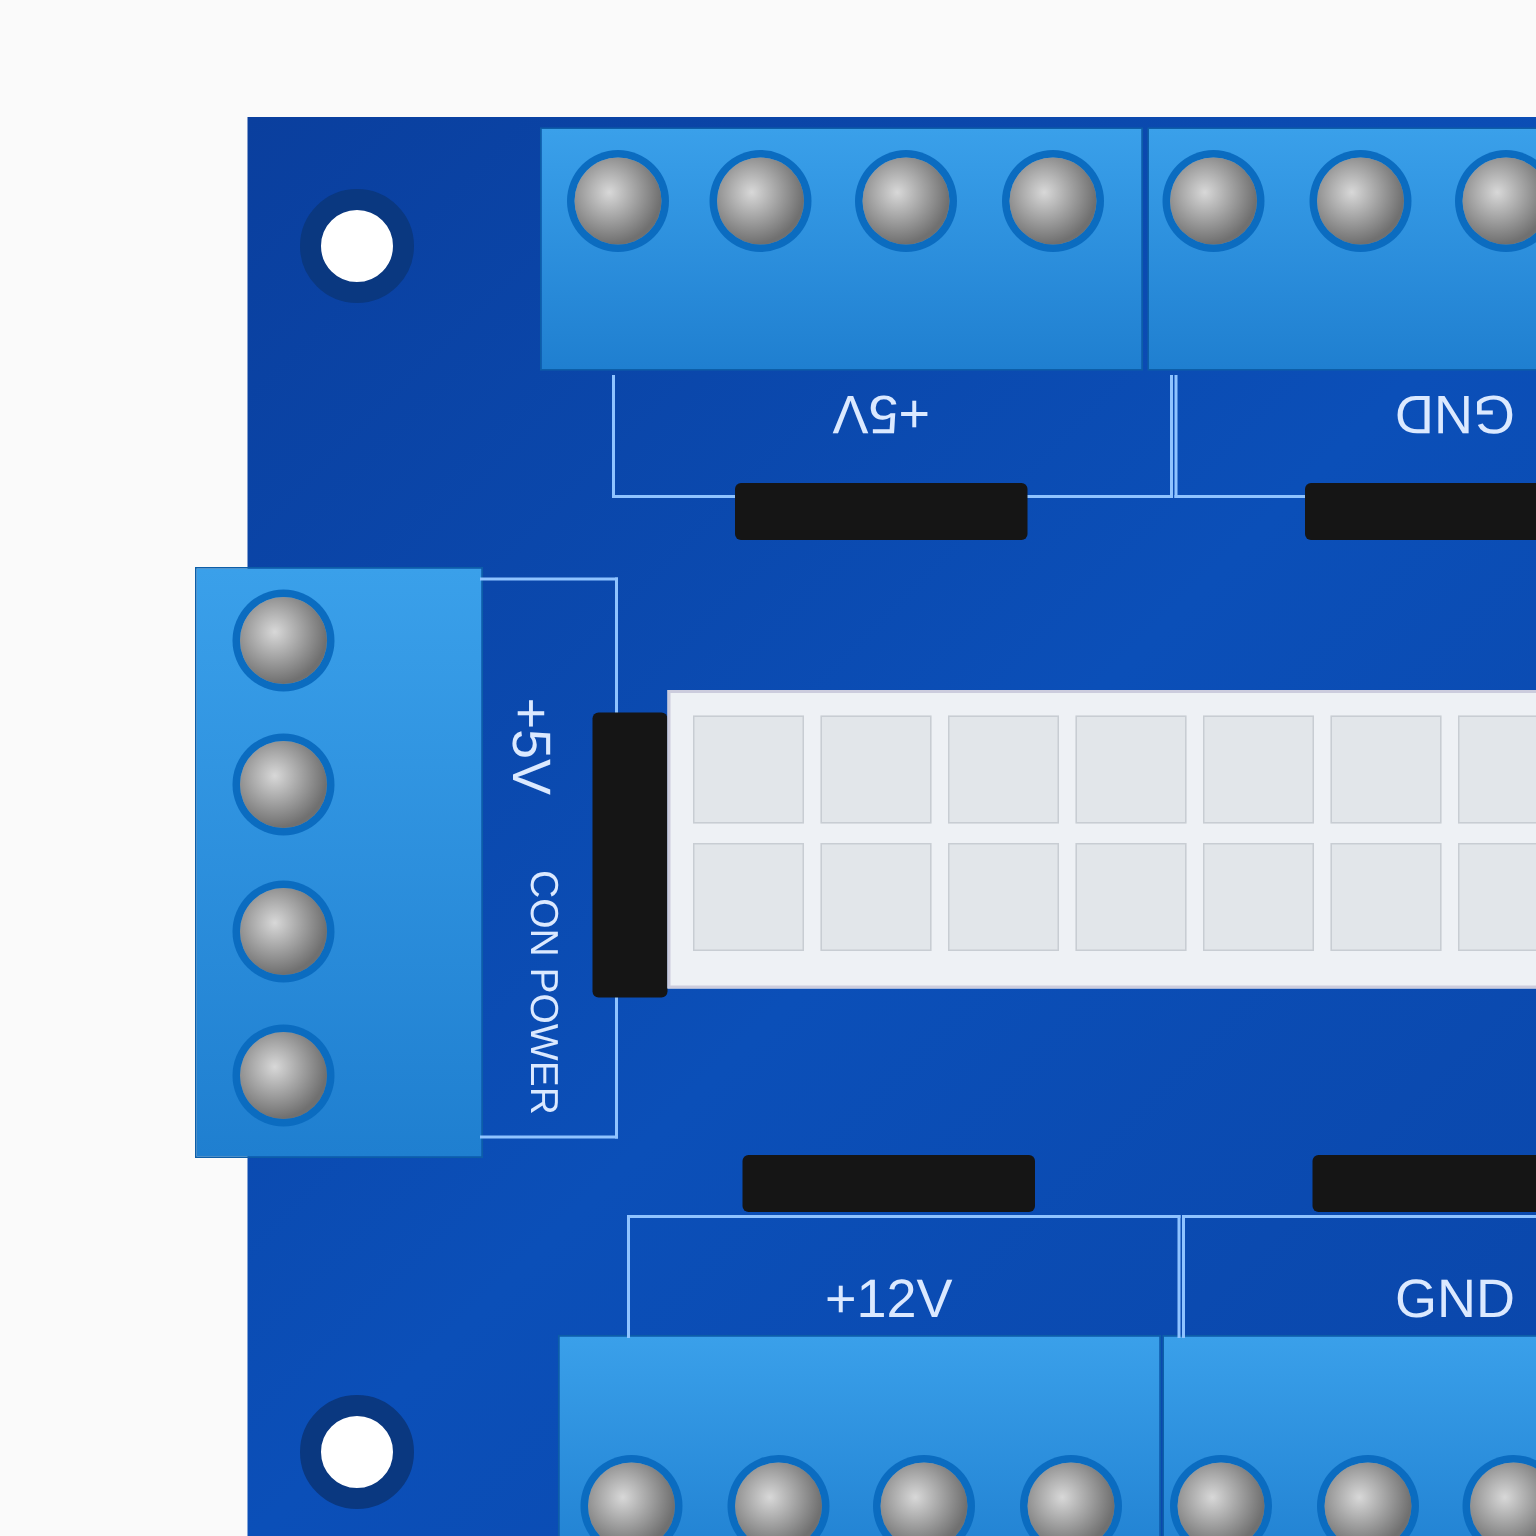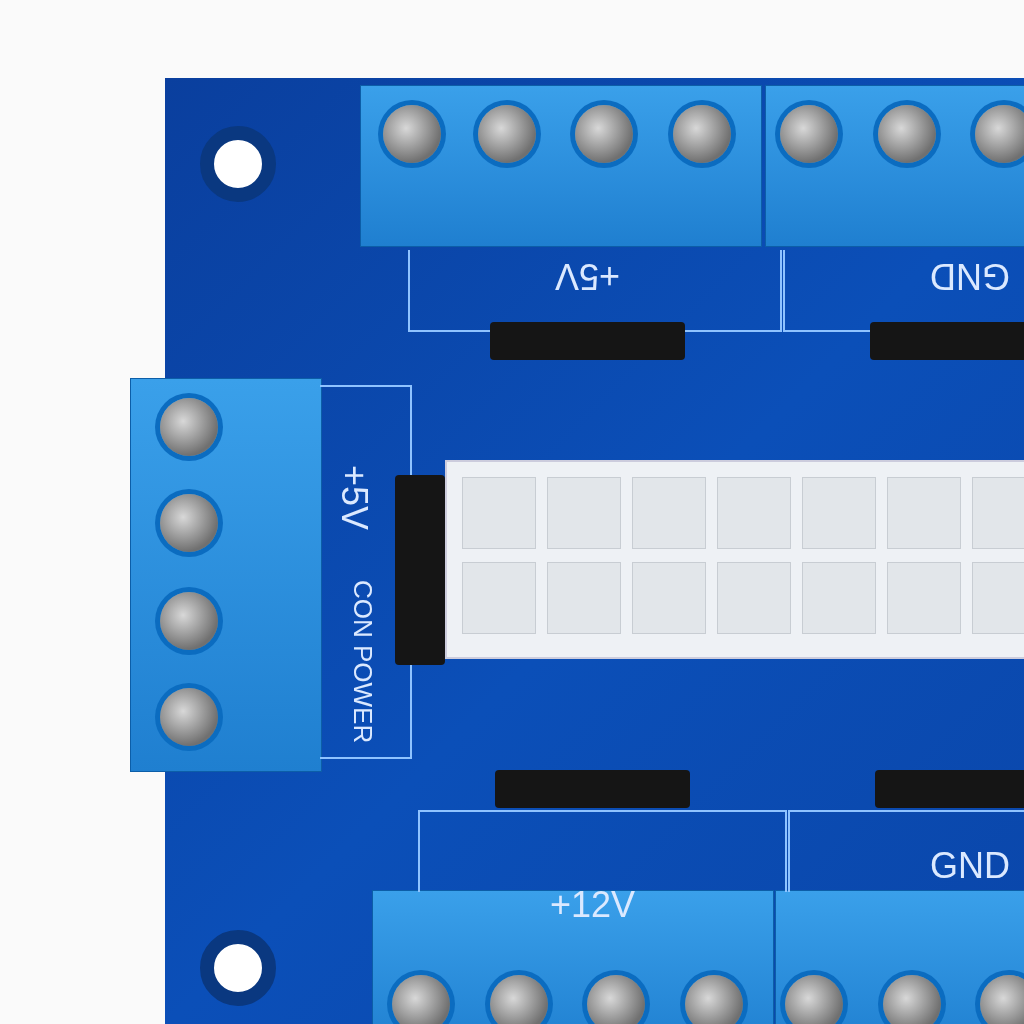--- a/index.html
+++ b/index.html
@@ -50,21 +50,21 @@
 <div class="trace" style="left:408px;top:250px;width:370px;height:80px;border-top:none"></div>
 <div class="trace" style="left:783px;top:250px;width:260px;height:80px;border-top:none;border-right:none"></div>
 <div class="trace" style="left:418px;top:810px;width:365px;height:80px;border-bottom:none"></div>
 <div class="trace" style="left:788px;top:810px;width:255px;height:80px;border-bottom:none;border-right:none"></div>
 <div class="trace" style="left:320px;top:385px;width:90px;height:370px;border-left:none"></div>
 
 <div class="label" style="left:555px;top:255px;transform:rotate(180deg)">+5V</div>
 <div class="label" style="left:930px;top:255px;transform:rotate(180deg)">GND</div>
 <div class="label" style="left:330px;top:465px;transform:rotate(90deg);transform-origin:left top;left:375px">+5V</div>
 <div class="label" style="left:378px;top:580px;transform:rotate(90deg);transform-origin:left top;font-size:26px;white-space:nowrap">CON POWER</div>
-<div class="label" style="left:550px;top:884px">+12V</div>
+<div class="label" style="left:550px;top:845px">+12V</div>
 <div class="label" style="left:930px;top:845px">GND</div>
 
 <div class="header" style="left:490px;top:322px;width:195px"></div>
 <div class="header" style="left:870px;top:322px;width:160px"></div>
 <div class="header" style="left:495px;top:770px;width:195px"></div>
 <div class="header" style="left:875px;top:770px;width:160px"></div>
 <div class="header" style="left:395px;top:475px;width:50px;height:190px"></div>
 
 <div class="atx">
  <div class="cell" style="left:15px;top:15px"></div>

